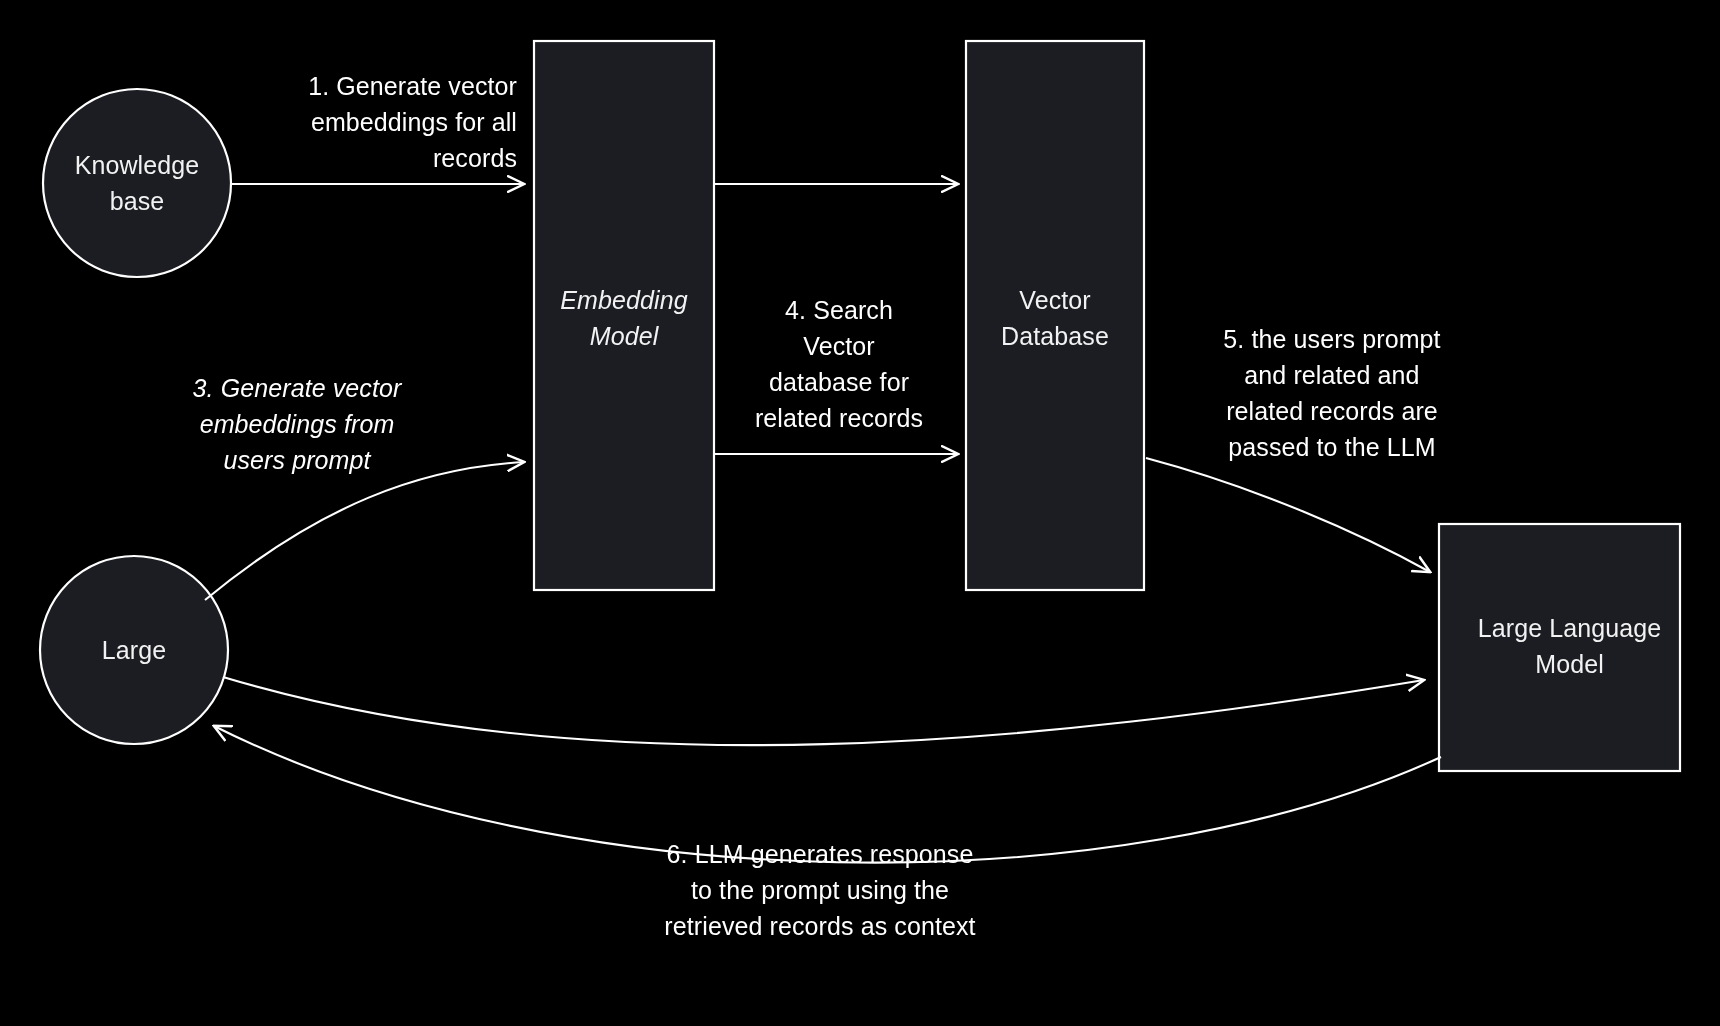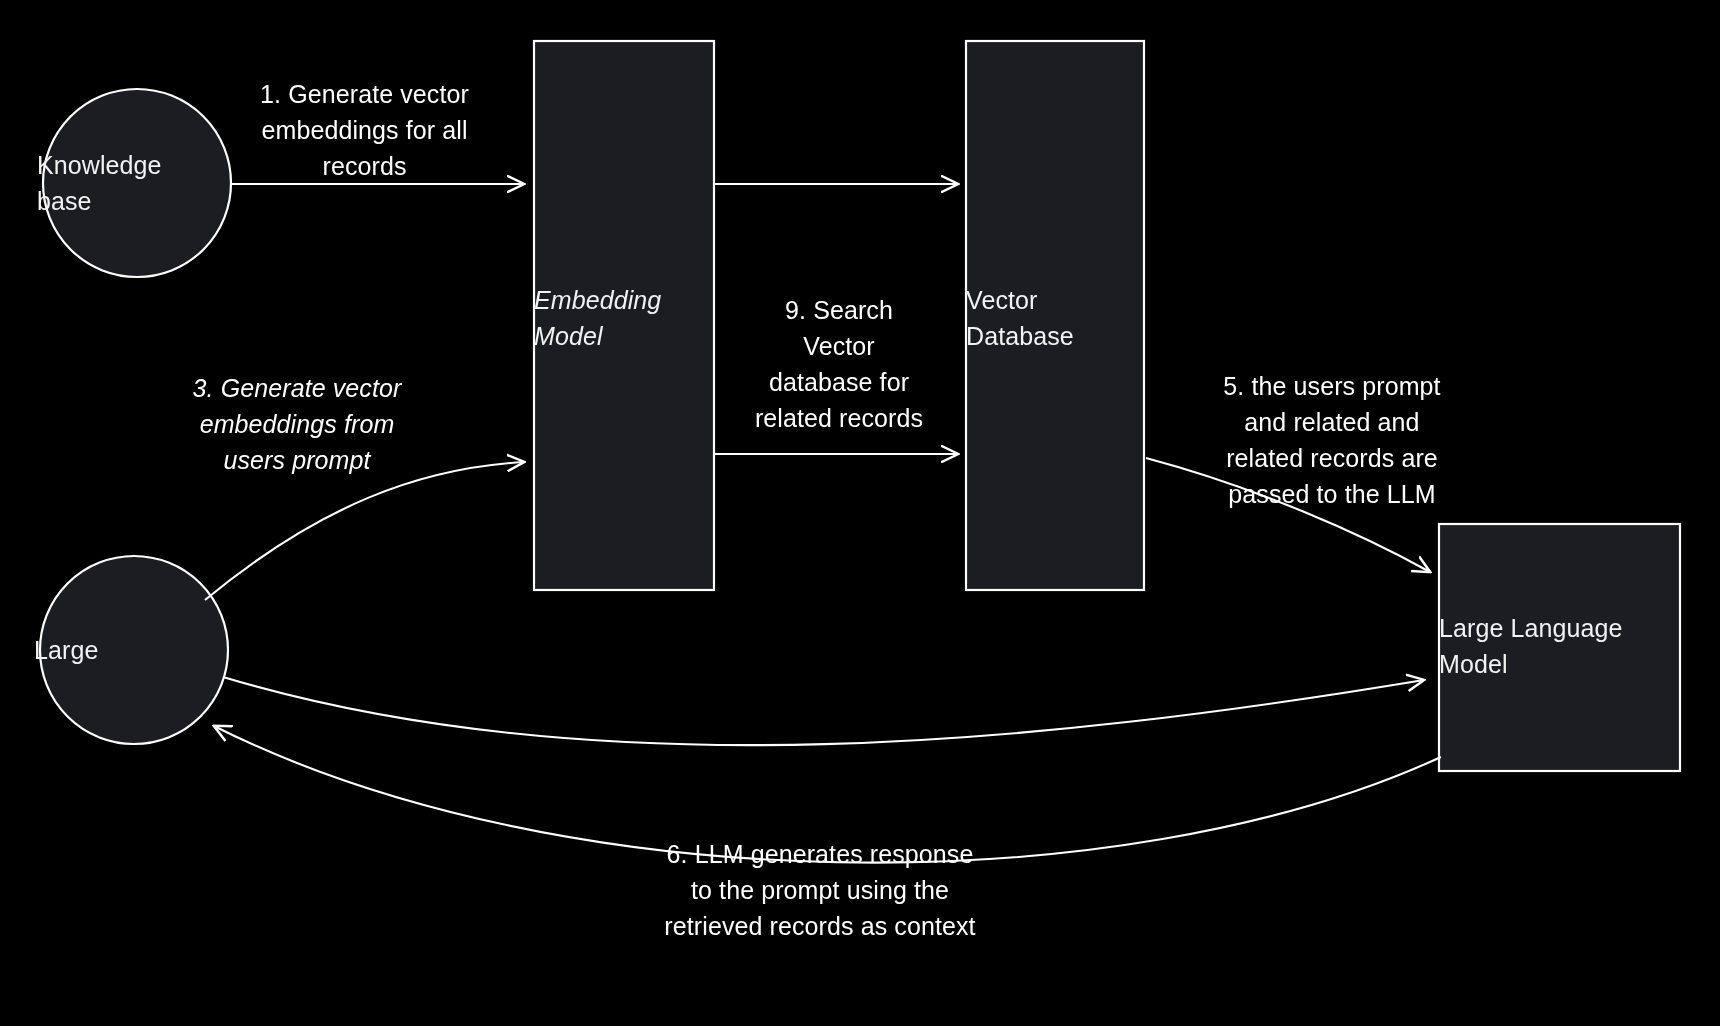--- a/index.html
+++ b/index.html
@@ -22,21 +22,21 @@
     width: 1720px;
     height: 1026px;
     pointer-events: none;
   }
   .node-label {
     position: absolute;
     color: #f2f2f2;
     font-family: "Liberation Sans", sans-serif;
     font-size: 25px;
     line-height: 36px;
-    text-align: left;
+    text-align: center;
     white-space: pre-line;
     letter-spacing: 0.1px;
   }
   .edge-label {
     position: absolute;
     color: #ffffff;
     font-family: "Liberation Sans", sans-serif;
     font-size: 25px;
     line-height: 36px;
     text-align: center;
@@ -88,35 +88,35 @@
 Model</div>
 
   <div class="node-label" style="left:966px; top:282px; width:178px;">Vector
 Database</div>
 
   <div class="node-label" style="left:34px; top:632px; width:200px;">Large</div>
 
   <div class="node-label" style="left:1439px; top:610px; width:261px;">Large Language
 Model</div>
 
-  <div class="edge-label" style="left:212px; top:76px; width:305px;">1. Generate vector
+  <div class="edge-label" style="left:212px; top:68px; width:305px;text-align:right;">1. Generate vector
 embeddings for all
 records</div>
 
 
   <div class="edge-label" style="left:162px; top:370px; width:270px;font-style:italic;">3. Generate vector
 embeddings from
 users prompt</div>
 
-  <div class="edge-label" style="left:723px; top:292px; width:232px;">9. Search
+  <div class="edge-label" style="left:723px; top:292px; width:232px;">4. Search
 Vector
 database for
 related records</div>
 
-  <div class="edge-label" style="left:1212px; top:321px; width:240px;margin-top:47px;">5. the users prompt
+  <div class="edge-label" style="left:1212px; top:321px; width:240px;">5. the users prompt
 and related and
 related records are
 passed to the LLM</div>
 
   <div class="edge-label" style="left:630px; top:836px; width:380px;">6. LLM generates response
 to the prompt using the
 retrieved records as context</div>
 
 </div>
 

